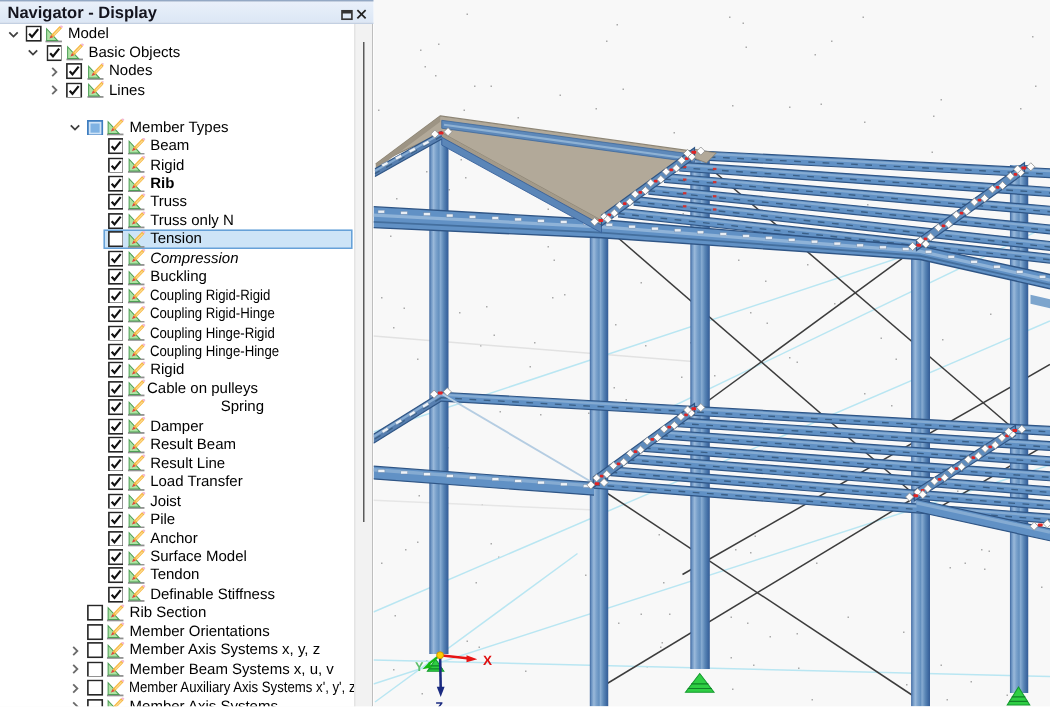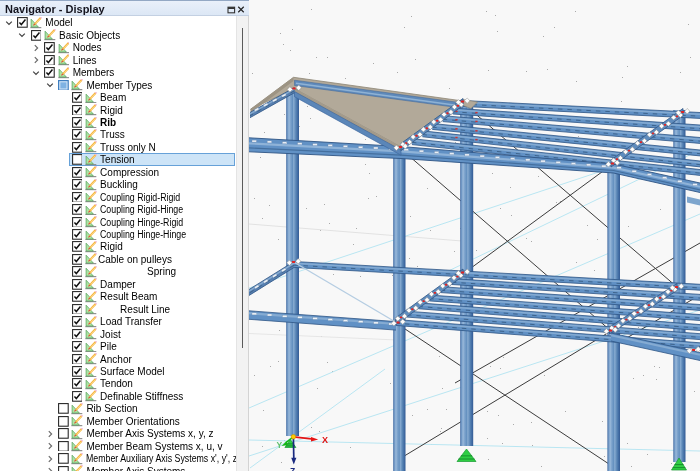--- a/index.html
+++ b/index.html
@@ -442,44 +442,20 @@
             <rect x="0.3" y="10.2" width="11.2" height="1.2" fill="#909090"></rect>
             <path d="M1.1 10.2 L1.1 2.2 L8.5 10.2 Z" fill="#aee4a4" stroke="#4d9e55" stroke-width="0.7"></path>
             <path d="M10.0 0.3 L11.5 1.8 L5.6 7.9 L4.1 6.5 Z" fill="#f6b63e"></path>
             <path d="M9.9 0.5 L11.0 -0.5 L12.3 0.9 L11.3 1.9 Z" fill="#f2b8d4"></path>
             <path d="M4.1 6.5 L5.6 7.9 L3.0 8.9 Z" fill="#e0483a"></path>
             <path d="M10.2 1.9 L5.9 6.4" stroke="#fcd98e" stroke-width="0.9" fill="none"></path>
           </svg>
         </div>
         <div class="lbl" style="left:72.7px;">Lines</div>
       </div>
-<div class="row" style="top:50.4px">
-        <div style="position:absolute;left:32.0px;top:2.2px">
-          <svg class="ch" viewBox="0 0 8 8">
-            <path d="M1.2 2.6 L4 5.4 L6.8 2.6" stroke="#404040" stroke-width="1.2" fill="none"></path>
-          </svg>
-        </div>
-        <div style="position:absolute;left:44.2px;top:0.8px">
-          <svg class="cb" viewBox="0 0 11 11">
-            <rect x="0.6" y="0.6" width="9.8" height="9.8" fill="#fff" stroke="#262626" stroke-width="1.1"></rect>
-            <path d="M2.5 5.6 L4.4 7.7 L8.6 2.5" stroke="#111" stroke-width="1.5" fill="none"></path>
-          </svg>
-        </div>
-        <div style="position:absolute;left:57.6px;top:0.4px">
-          <svg class="ic" viewBox="0 0 12 12">
-            <rect x="0.3" y="10.2" width="11.2" height="1.2" fill="#909090"></rect>
-            <path d="M1.1 10.2 L1.1 2.2 L8.5 10.2 Z" fill="#aee4a4" stroke="#4d9e55" stroke-width="0.7"></path>
-            <path d="M10.0 0.3 L11.5 1.8 L5.6 7.9 L4.1 6.5 Z" fill="#f6b63e"></path>
-            <path d="M9.9 0.5 L11.0 -0.5 L12.3 0.9 L11.3 1.9 Z" fill="#f2b8d4"></path>
-            <path d="M4.1 6.5 L5.6 7.9 L3.0 8.9 Z" fill="#e0483a"></path>
-            <path d="M10.2 1.9 L5.9 6.4" stroke="#fcd98e" stroke-width="0.9" fill="none"></path>
-          </svg>
-        </div>
-        <div class="lbl" style="left:72.7px;">Members</div>
-      </div>
 <div class="row" style="top:62.9px">
         <div style="position:absolute;left:45.7px;top:2.2px">
           <svg class="ch" viewBox="0 0 8 8">
             <path d="M1.2 2.6 L4 5.4 L6.8 2.6" stroke="#404040" stroke-width="1.2" fill="none"></path>
           </svg>
         </div>
         <div style="position:absolute;left:57.9px;top:0.8px">
           <svg class="cb" viewBox="0 0 11 11">
             <rect x="0.6" y="0.6" width="9.8" height="9.8" fill="#cfe3f7" stroke="#3f7ec0" stroke-width="1.2"></rect>
             <rect x="2.4" y="2.4" width="6.2" height="6.2" fill="#7fb2e3"></rect>
@@ -621,21 +597,21 @@
         <div style="position:absolute;left:85.0px;top:0.4px">
           <svg class="ic" viewBox="0 0 12 12">
             <rect x="0.3" y="10.2" width="11.2" height="1.2" fill="#909090"></rect>
             <path d="M1.1 10.2 L1.1 2.2 L8.5 10.2 Z" fill="#aee4a4" stroke="#4d9e55" stroke-width="0.7"></path>
             <path d="M10.0 0.3 L11.5 1.8 L5.6 7.9 L4.1 6.5 Z" fill="#f6b63e"></path>
             <path d="M9.9 0.5 L11.0 -0.5 L12.3 0.9 L11.3 1.9 Z" fill="#f2b8d4"></path>
             <path d="M4.1 6.5 L5.6 7.9 L3.0 8.9 Z" fill="#e0483a"></path>
             <path d="M10.2 1.9 L5.9 6.4" stroke="#fcd98e" stroke-width="0.9" fill="none"></path>
           </svg>
         </div>
-        <div class="lbl" style="left:100.1px;">Compression</div>
+        <div class="lbl" style="left:100.1px;font-style:italic;">Compression</div>
       </div>
 <div class="row" style="top:162.4px">
         <div style="position:absolute;left:71.6px;top:0.8px">
           <svg class="cb" viewBox="0 0 11 11">
             <rect x="0.6" y="0.6" width="9.8" height="9.8" fill="#fff" stroke="#262626" stroke-width="1.1"></rect>
             <path d="M2.5 5.6 L4.4 7.7 L8.6 2.5" stroke="#111" stroke-width="1.5" fill="none"></path>
           </svg>
         </div>
         <div style="position:absolute;left:85.0px;top:0.4px">
           <svg class="ic" viewBox="0 0 12 12">
@@ -830,21 +806,21 @@
         <div style="position:absolute;left:85.0px;top:0.4px">
           <svg class="ic" viewBox="0 0 12 12">
             <rect x="0.3" y="10.2" width="11.2" height="1.2" fill="#909090"></rect>
             <path d="M1.1 10.2 L1.1 2.2 L8.5 10.2 Z" fill="#aee4a4" stroke="#4d9e55" stroke-width="0.7"></path>
             <path d="M10.0 0.3 L11.5 1.8 L5.6 7.9 L4.1 6.5 Z" fill="#f6b63e"></path>
             <path d="M9.9 0.5 L11.0 -0.5 L12.3 0.9 L11.3 1.9 Z" fill="#f2b8d4"></path>
             <path d="M4.1 6.5 L5.6 7.9 L3.0 8.9 Z" fill="#e0483a"></path>
             <path d="M10.2 1.9 L5.9 6.4" stroke="#fcd98e" stroke-width="0.9" fill="none"></path>
           </svg>
         </div>
-        <div class="lbl" style="left:100.1px;margin-left:20px;">Result Line</div>
+        <div class="lbl" style="left:100.1px;">Result Line</div>
       </div>
 <div class="row" style="top:299.4px">
         <div style="position:absolute;left:71.6px;top:0.8px">
           <svg class="cb" viewBox="0 0 11 11">
             <rect x="0.6" y="0.6" width="9.8" height="9.8" fill="#fff" stroke="#262626" stroke-width="1.1"></rect>
             <path d="M2.5 5.6 L4.4 7.7 L8.6 2.5" stroke="#111" stroke-width="1.5" fill="none"></path>
           </svg>
         </div>
         <div style="position:absolute;left:85.0px;top:0.4px">
           <svg class="ic" viewBox="0 0 12 12">

